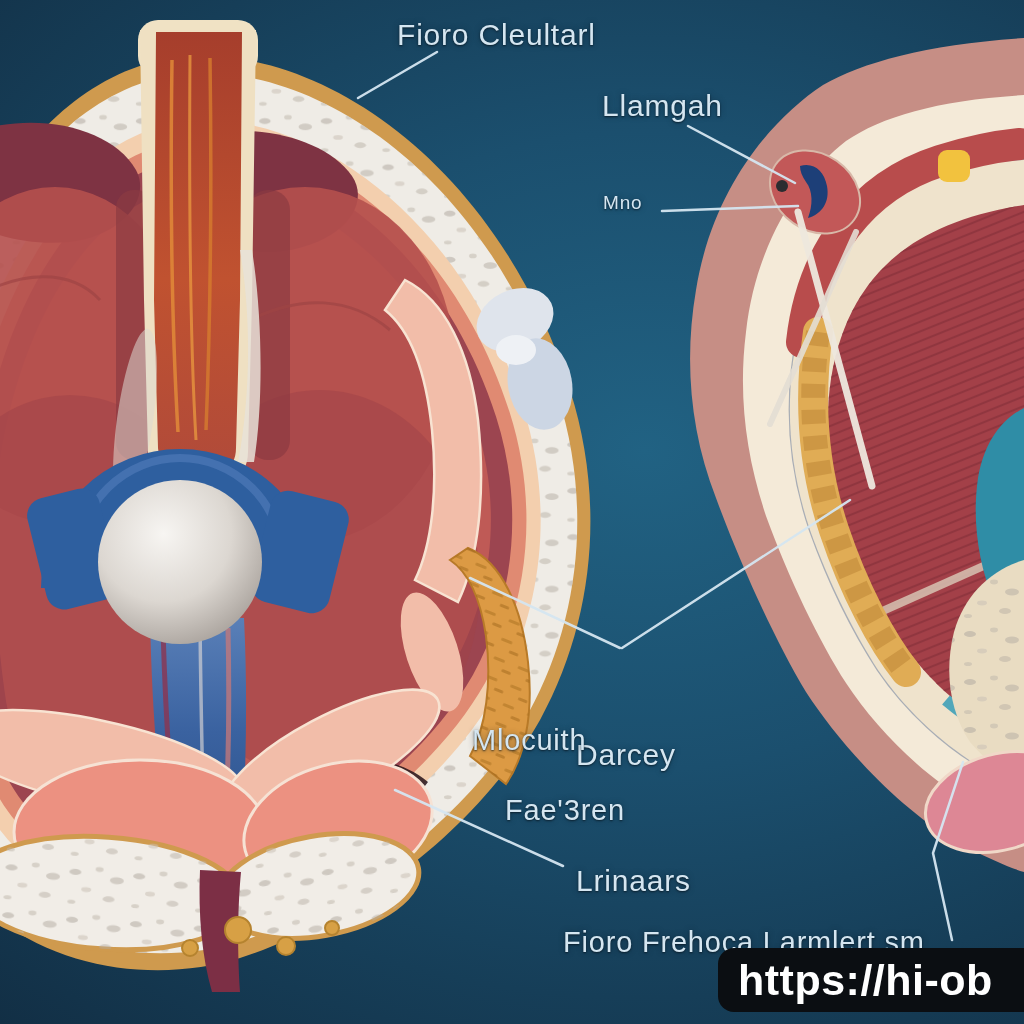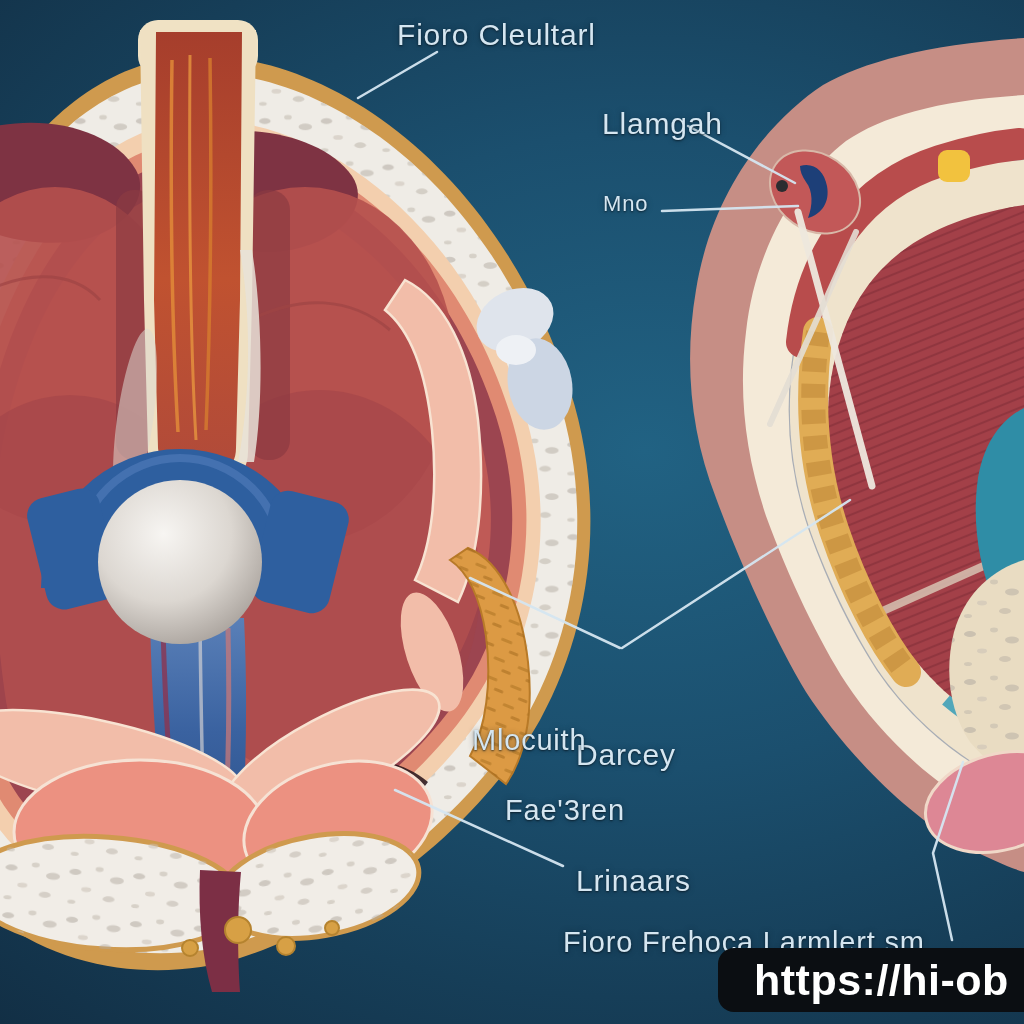--- a/index.html
+++ b/index.html
@@ -12,21 +12,21 @@
   .art{position:absolute;left:0;top:0;z-index:1;}
   .lbl{
     position:absolute;z-index:5;color:#d5e6f1;
     text-shadow:0 1px 2px rgba(8,20,30,.75), 0 0 6px rgba(10,30,45,.4);
     letter-spacing:.8px;white-space:pre;line-height:1.0;
   }
   .lbl .ln{display:block;}
   .wm{
     position:absolute;z-index:6;left:718px;top:948px;width:306px;height:64px;
     background:#0b0e12;border-radius:16px 0 0 16px;
-    display:flex;align-items:center;padding-left:36px;box-sizing:border-box;
+    display:flex;align-items:center;padding-left:20px;box-sizing:border-box;
     color:#ffffff;font-weight:bold;font-size:43px;letter-spacing:.5px;
   }
 </style>
 </head>
 <body>
 
 <div class="canvas">
 
 <svg class="art" width="1024" height="1024" viewBox="0 0 1024 1024">
   <defs>
@@ -221,23 +221,23 @@
     <line x1="622" y1="648" x2="850" y2="500"></line>
     <line x1="563" y1="866" x2="395" y2="790"></line>
     <polyline points="952,940 933,853 963,762"></polyline>
   </g>
 
   </g>
 </svg>
 
 <div class="lbl" style="left:397px;top:20px;font-size:30px;">Fioro Cleultarl</div>
 
-<div class="lbl" style="left:602px;top:109px;font-size:30px;">Llamgah</div>
-
-<div class="lbl" style="left:603px;top:193px;font-size:22px;">Mno</div>
+<div class="lbl" style="left:602px;top:91px;font-size:30px;">Llamgah</div>
+
+<div class="lbl" style="left:603px;top:193px;font-size:19px;">Mno</div>
 
 <div class="lbl" style="left:576px;top:650px;font-size:30px;line-height:42px;">
   <span class="ln">Darcey</span>
   <span class="ln">Lrinaars</span>
 </div>
 
 <div class="lbl" style="left:472px;top:726px;font-size:29px;">Mlocuith</div>
 <div class="lbl" style="left:505px;top:796px;font-size:29px;">Fae'3ren</div>
 
 <div class="lbl" style="left:563px;top:845px;font-size:29px;line-height:39px;">

